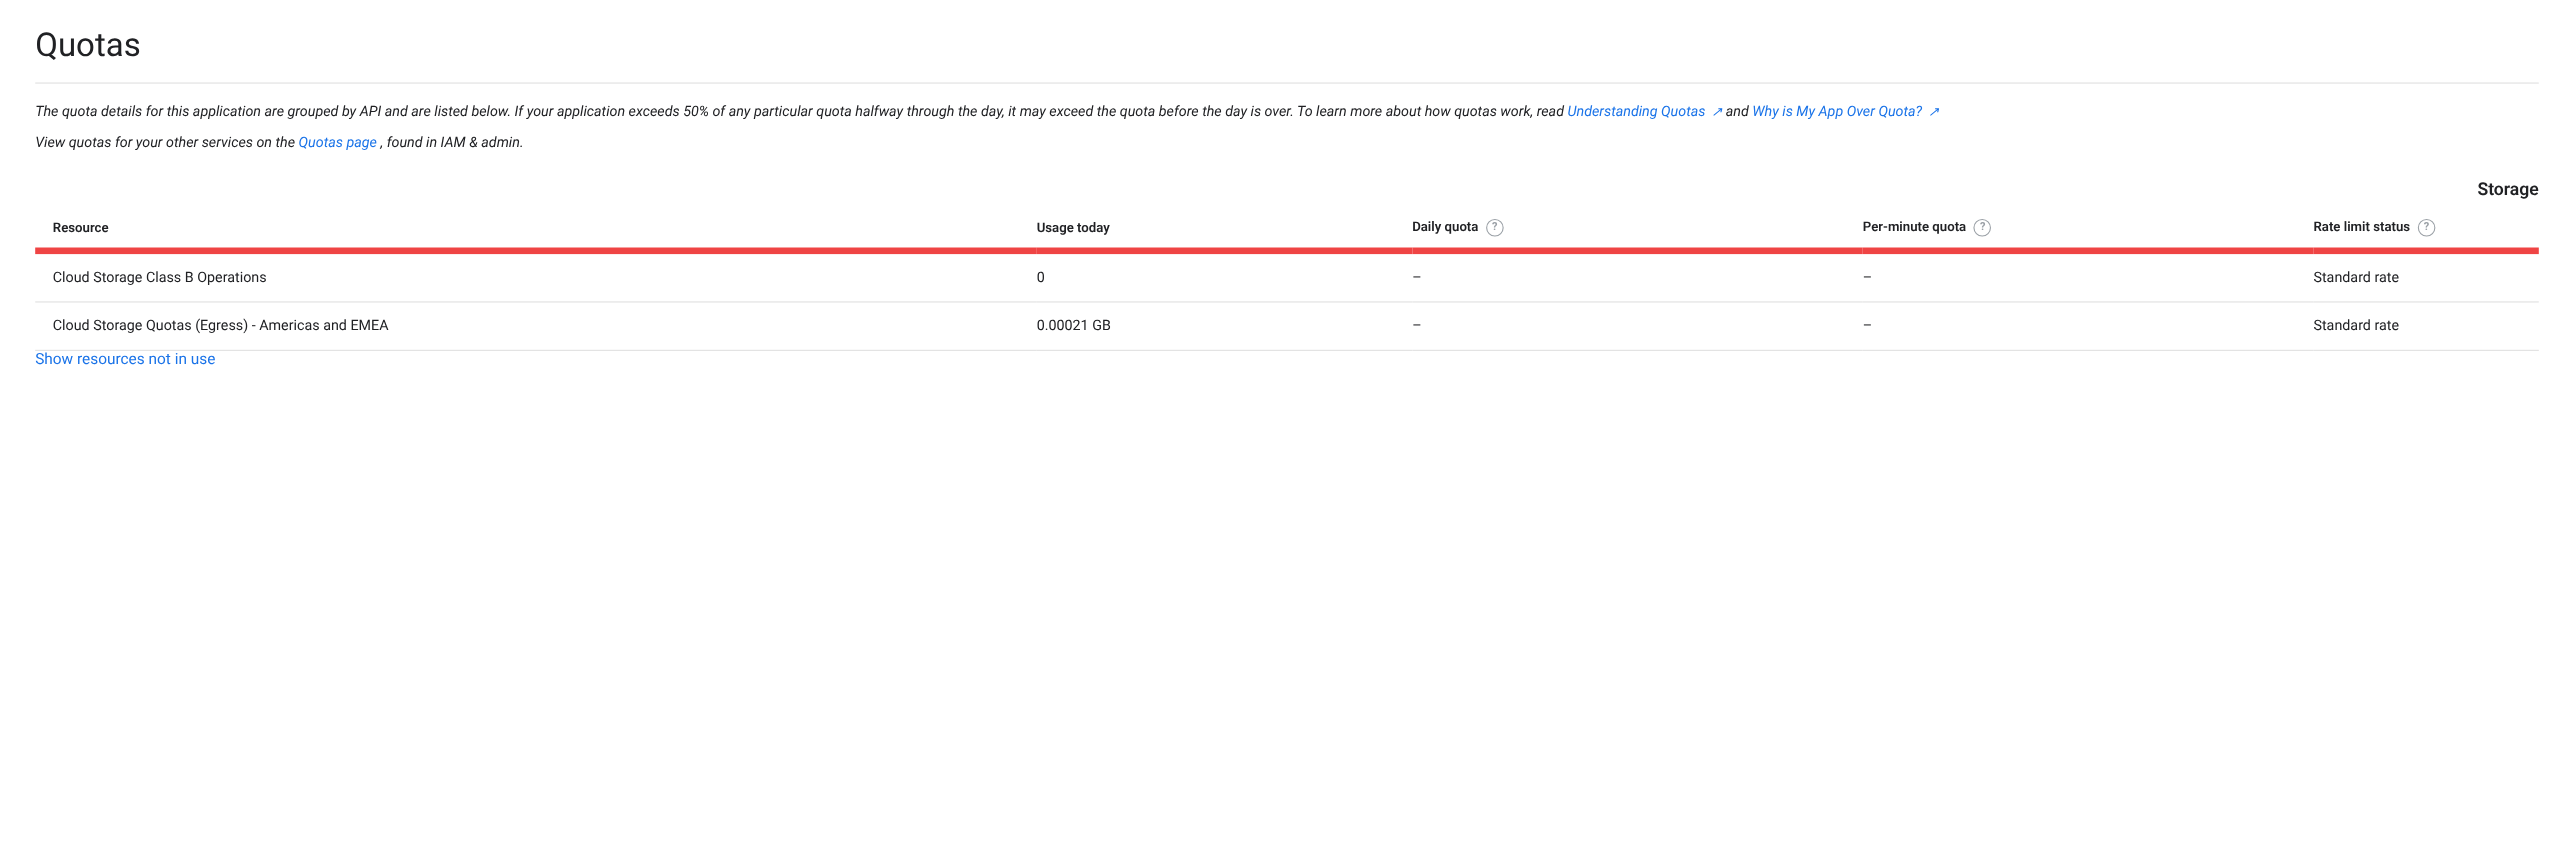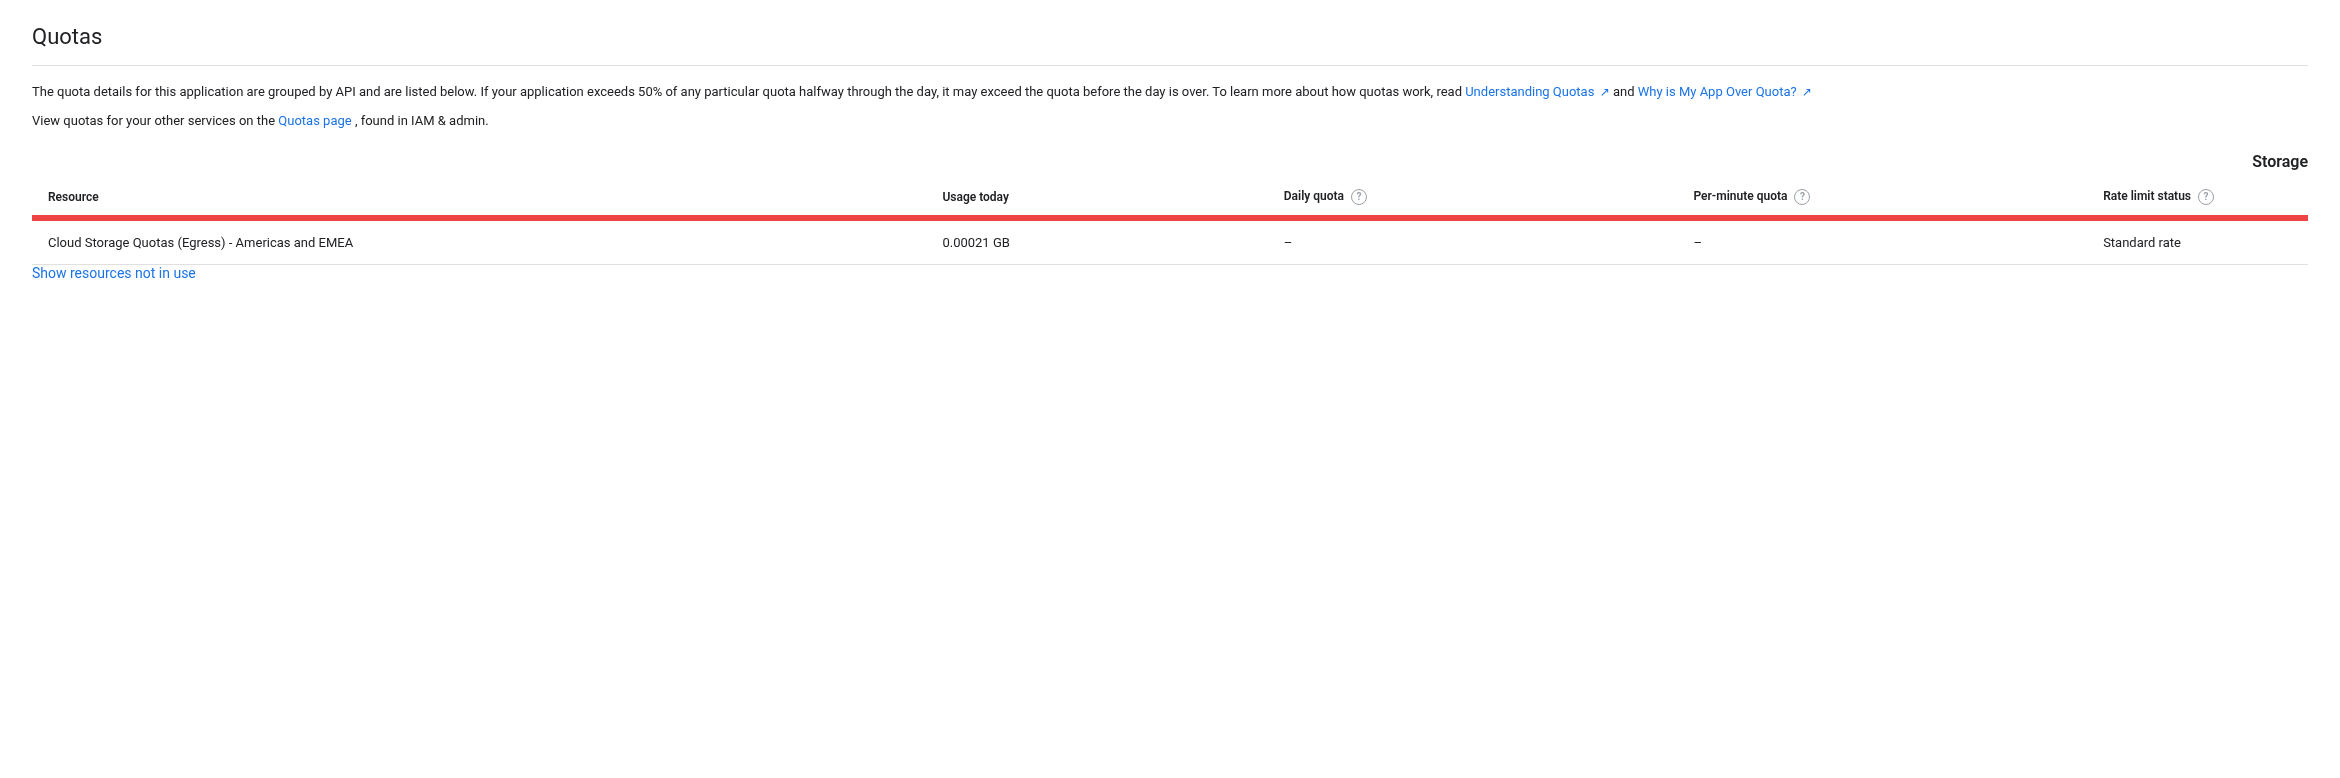--- a/index.html
+++ b/index.html
@@ -16,37 +16,38 @@
       width: 2340px;
       min-height: 778px;
     }
 
     .page-container {
       padding: 24px 32px;
       max-width: 2340px;
     }
 
     .page-title {
-      font-size: 22px;
+      font-size: 30px;
       font-weight: 400;
       color: #202124;
       margin-bottom: 16px;
       padding-bottom: 16px;
       border-bottom: 1px solid #e0e0e0;
     }
 
     .description-block {
       margin: 16px 0;
       font-size: 13px;
       color: #202124;
       line-height: 1.6;
     }
 
     .description-block p {
       margin-bottom: 8px;
+      font-style: italic;
     }
 
     .link {
       color: #1a73e8;
       text-decoration: none;
       cursor: pointer;
     }
 
     .external-icon {
       display: inline-block;
@@ -182,20 +183,27 @@
           <span class="help-icon">?</span>
         </th>
         <th class="col-ratelimit">
           <span>Rate limit status</span>
           <span class="help-icon">?</span>
         </th>
       </tr>
     </thead>
     <tbody>
       <tr class="table-row">
+        <td>Cloud Storage Class B Operations</td>
+        <td>0</td>
+        <td class="dash-value">–</td>
+        <td class="dash-value">–</td>
+        <td>Standard rate</td>
+      </tr>
+      <tr class="table-row">
         <td>Cloud Storage Quotas (Egress) - Americas and EMEA</td>
         <td>0.00021 GB</td>
         <td class="dash-value">–</td>
         <td class="dash-value">–</td>
         <td>Standard rate</td>
       </tr>
     </tbody>
   </table>
 
   <a class="link show-resources-link" href="#">Show resources not in use</a>

